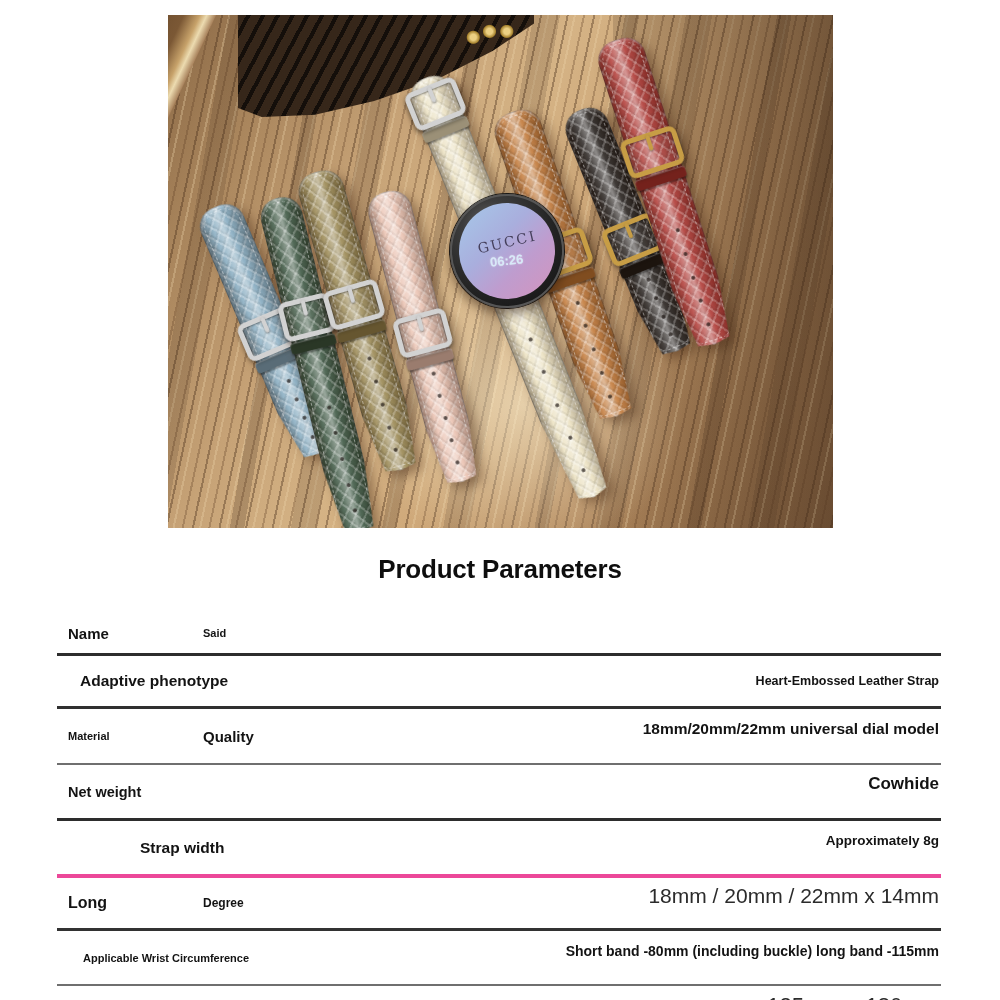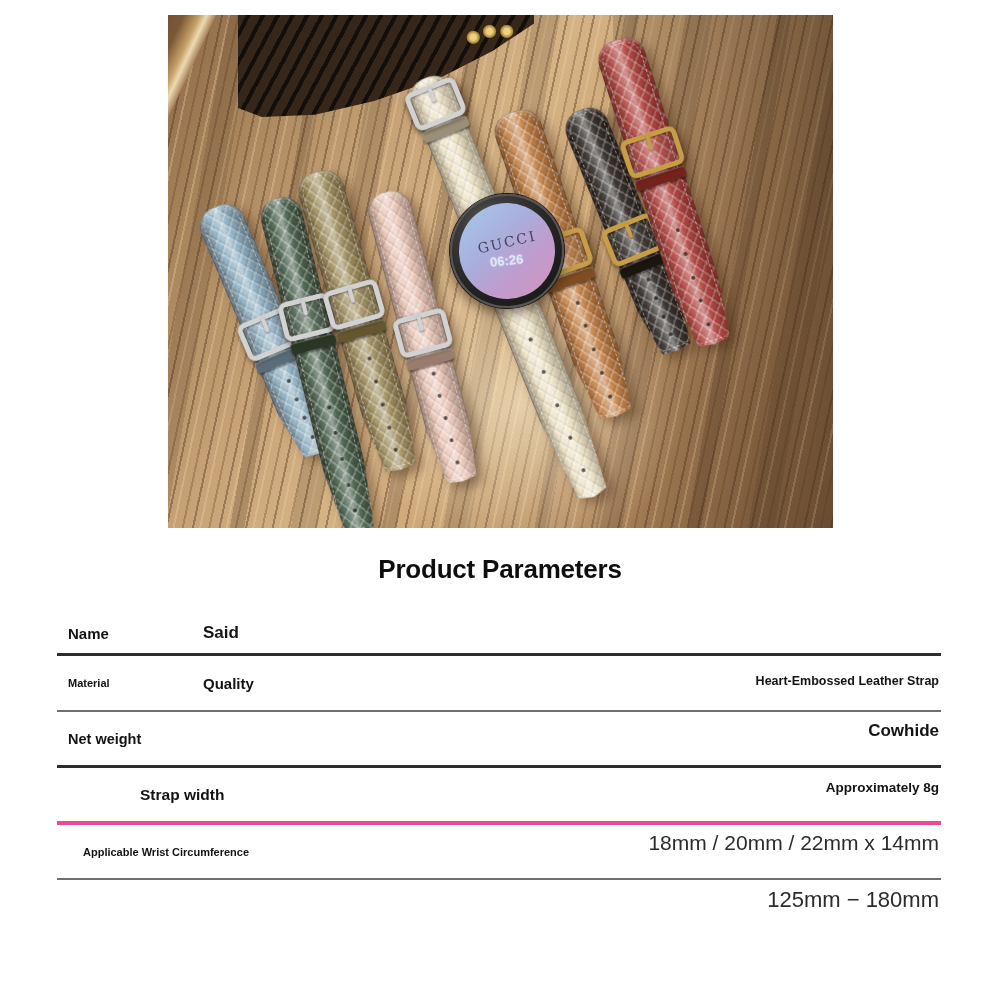--- a/index.html
+++ b/index.html
@@ -70,21 +70,21 @@
   .prow{position:relative;}
   .lab,.sub,.val{position:absolute;top:50%;transform:translateY(-50%);color:#131313;font-weight:bold;white-space:nowrap;}
   .lab{left:11px;} .sub{left:146px;} .val{right:2px;margin-top:48px;}
   .r1{height:41px;border-bottom:3px solid #2d2d2d;}
   .r2{height:50px;border-bottom:3px solid #303030;}
   .r3{height:54px;border-bottom:2px solid #6f6f6f;}
   .r4{height:53px;border-bottom:3px solid #2d2d2d;}
   .r5{height:53px;border-bottom:4px solid #ec4899;}
   .r6{height:50px;border-bottom:3px solid #323232;}
   .r7{height:53px;border-bottom:2px solid #6f6f6f;}
-  .r1 .lab{font-size:15px}   .r1 .sub{font-size:17px}   .r1 .val{font-size:12.5px}
+  .r1 .lab{font-size:15px}   .r1 .sub{font-size:11px}   .r1 .val{font-size:12.5px}
   .r2 .lab{left:23px;font-size:15.5px}                  .r2 .val{font-size:15.5px}
   .r3 .lab{font-size:11px}   .r3 .sub{font-size:15px} .r3 .val{font-size:17px}
   .r4 .lab{font-size:14.5px}                            .r4 .val{font-size:13.5px}
   .r5 .lab{left:83px;font-size:15.5px}                  .r5 .val{font-weight:400;font-size:21px;color:#2b2b2b}
   .r6 .lab{font-size:16px}   .r6 .sub{font-size:12px}   .r6 .val{font-size:14px}
   .r7 .lab{left:26px;font-size:11px}                    .r7 .val{font-weight:400;font-size:22px;color:#2b2b2b}
 </style>
 </head>
 <body>
 
@@ -207,32 +207,41 @@
   </div>
 
   <h1 class="title">Product Parameters</h1>
 
   <div class="params">
     <div class="prow r1">
       <span class="lab">Name</span>
       <span class="sub">Said</span>
       <span class="val">Heart-Embossed Leather Strap</span>
     </div>
+    <div class="prow r2">
+      <span class="lab">Adaptive phenotype</span>
+      <span class="val">18mm/20mm/22mm universal dial model</span>
+    </div>
     <div class="prow r3">
       <span class="lab">Material</span>
       <span class="sub">Quality</span>
       <span class="val">Cowhide</span>
     </div>
     <div class="prow r4">
       <span class="lab">Net weight</span>
       <span class="val">Approximately 8g</span>
     </div>
     <div class="prow r5">
       <span class="lab">Strap width</span>
       <span class="val">18mm / 20mm / 22mm x 14mm</span>
     </div>
+    <div class="prow r6">
+      <span class="lab">Long</span>
+      <span class="sub">Degree</span>
+      <span class="val">Short band -80mm (including buckle) long band -115mm</span>
+    </div>
     <div class="prow r7">
       <span class="lab">Applicable Wrist Circumference</span>
       <span class="val">125mm − 180mm</span>
     </div>
   </div>
 
 </div>
 
 </body></html>

